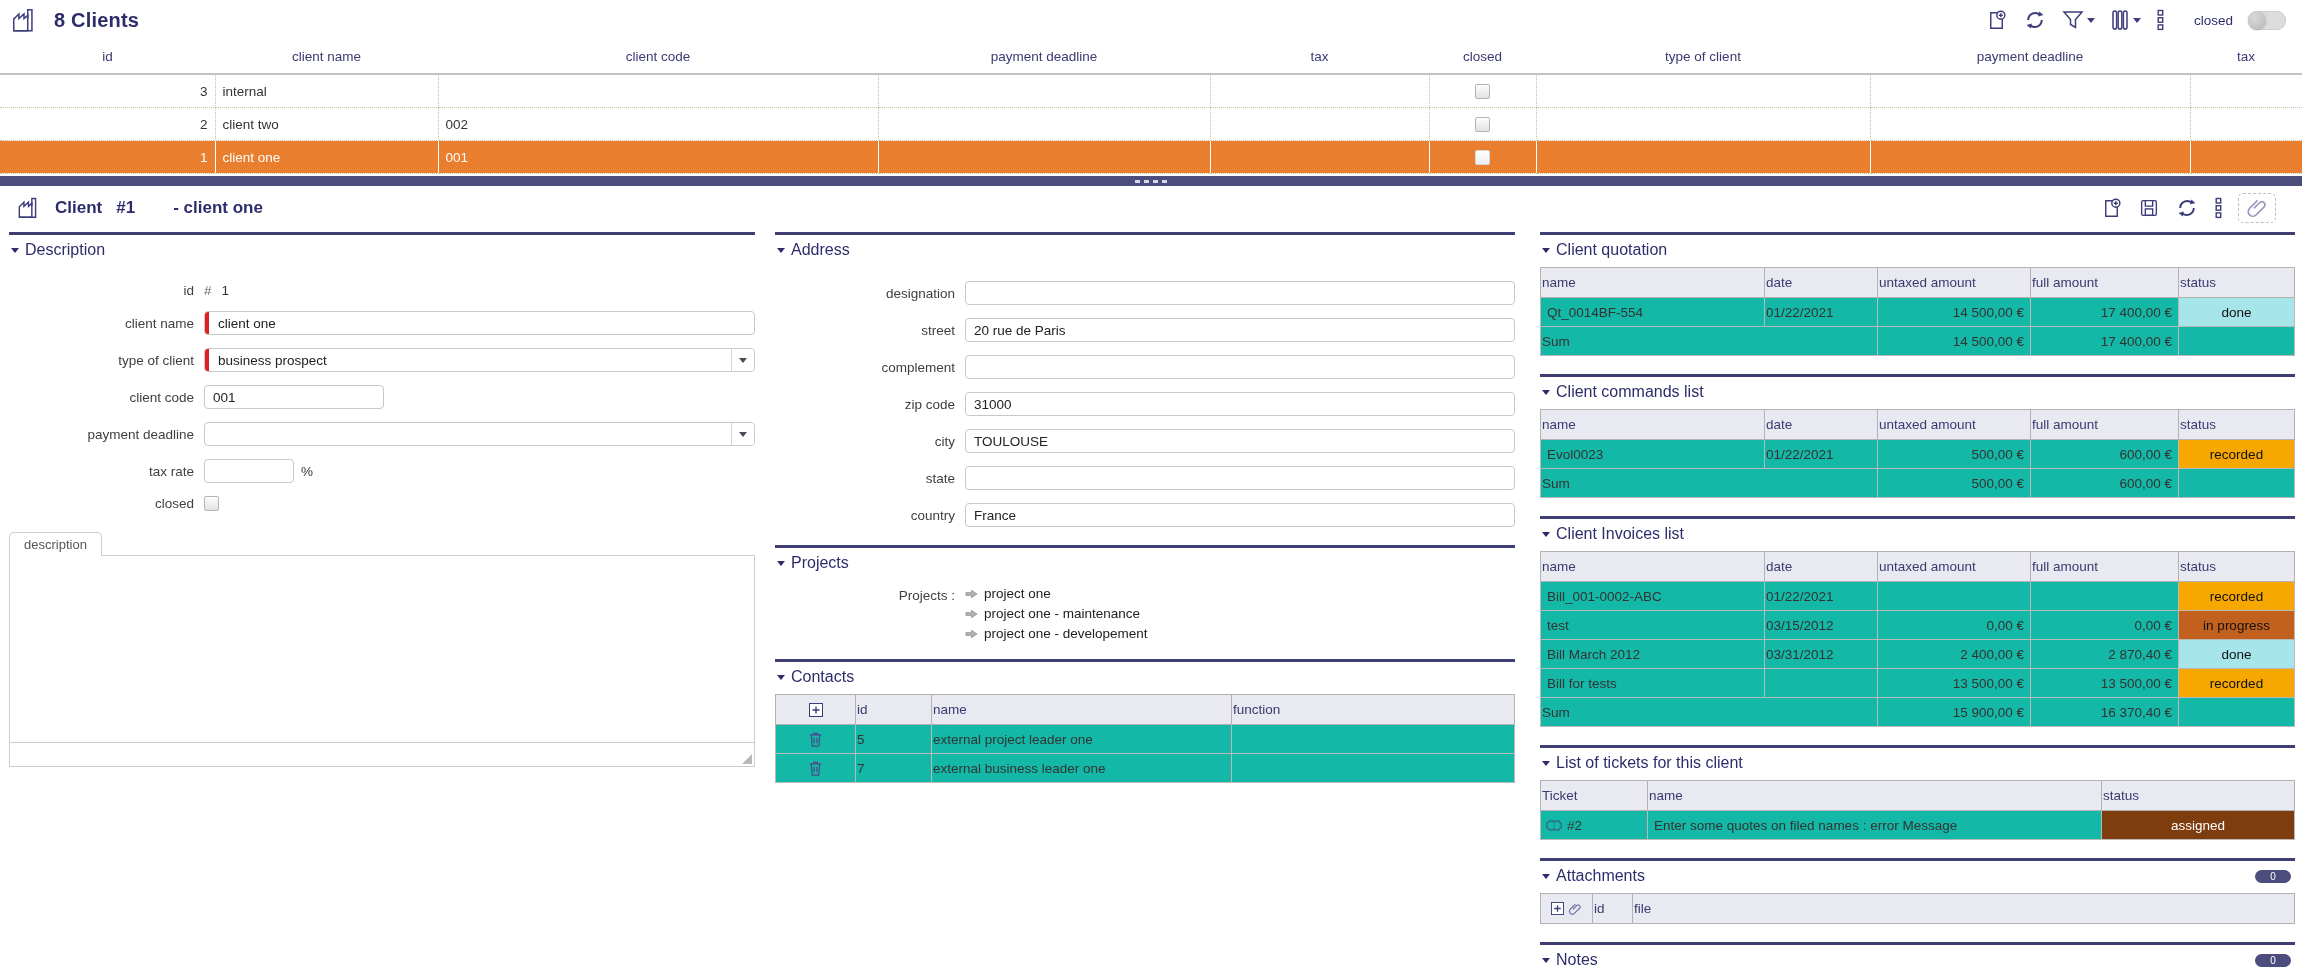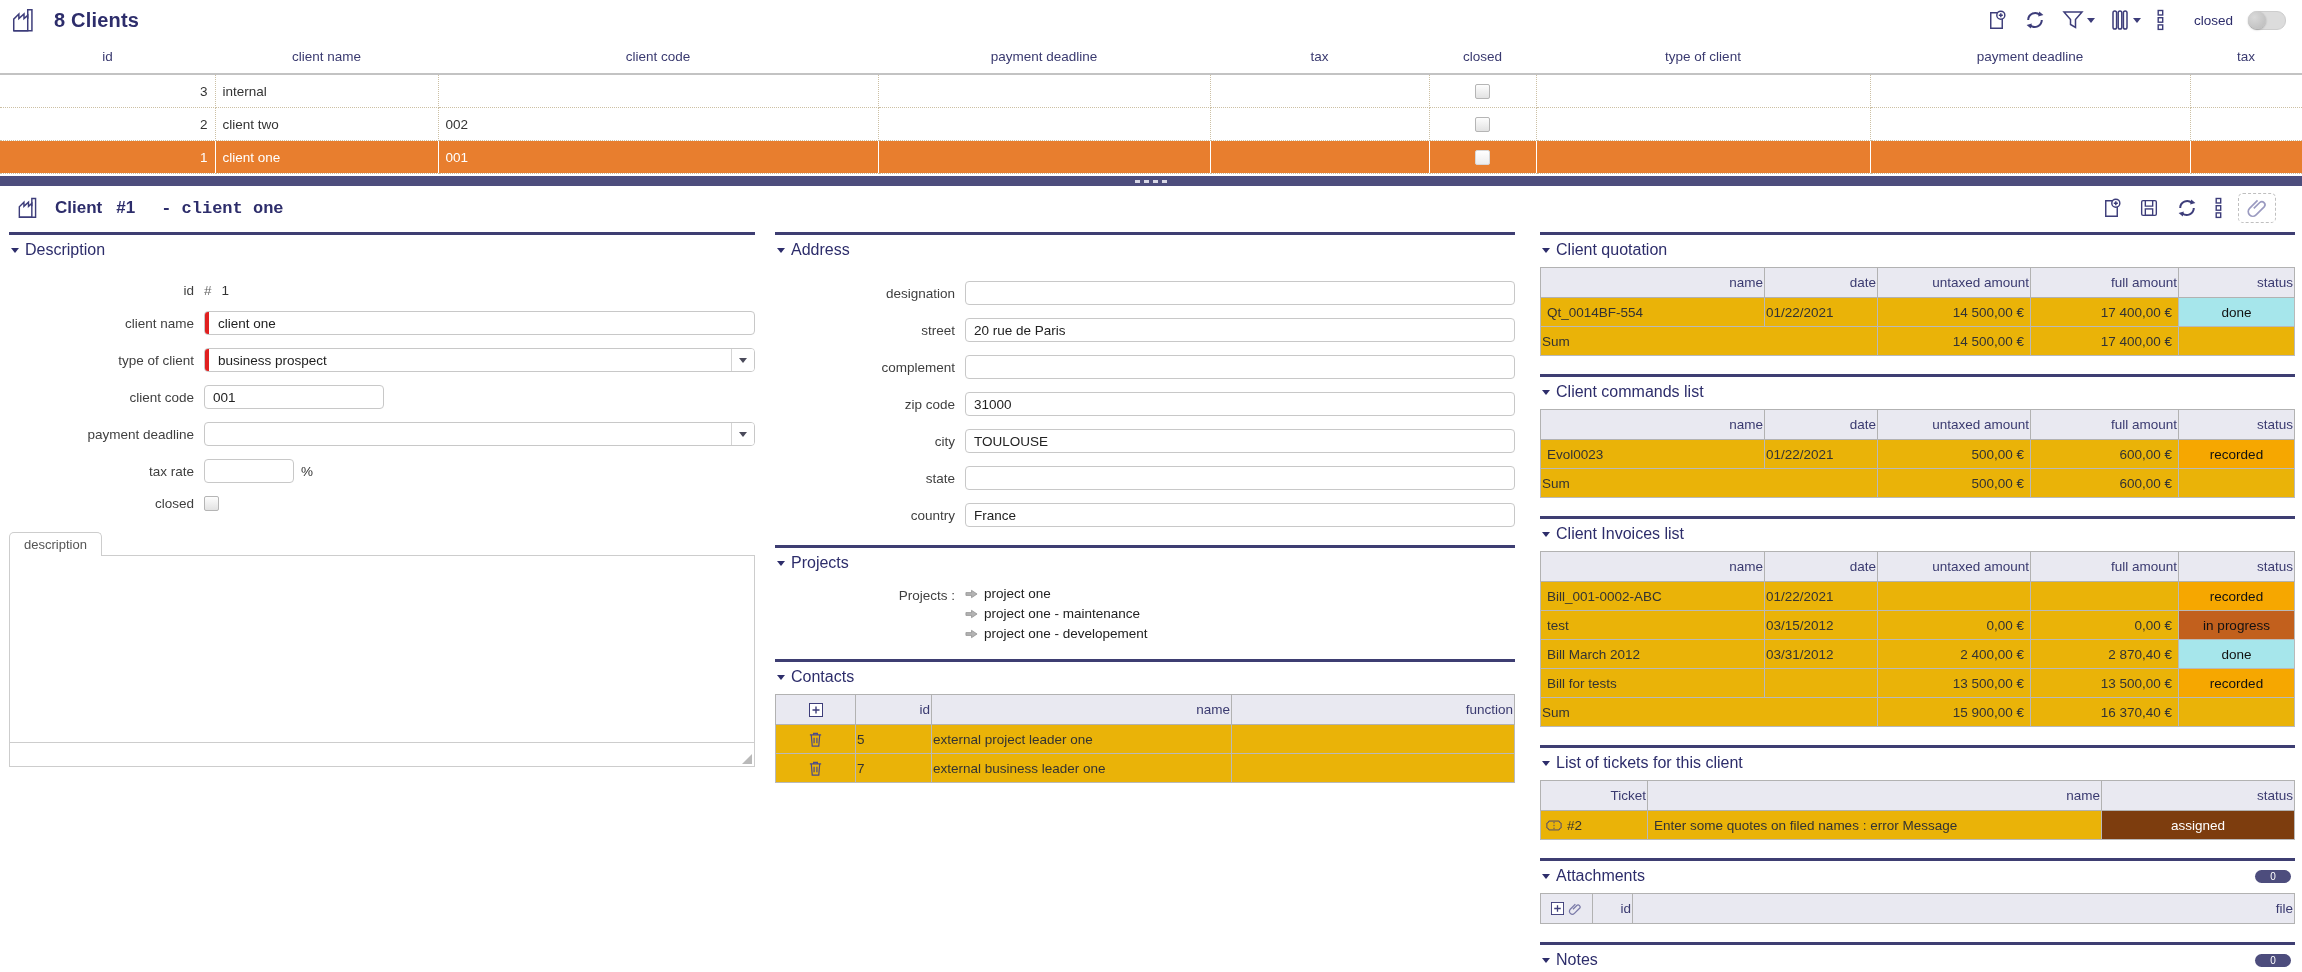--- a/index.html
+++ b/index.html
@@ -34,21 +34,21 @@
   
   .splitter{position:absolute;top:176px;left:0;width:2302px;height:10px;background:#4d4d7d;
             display:flex;align-items:center;justify-content:center;gap:4px;cursor:row-resize;}
   .splitter i{width:5px;height:3px;background:#d8d8e6;display:block;}
 
   
   .detail-pane{position:absolute;top:186px;left:0;width:2302px;bottom:0;}
   .detail-header{height:44px;display:flex;align-items:center;padding:0 16px;}
   .detail-title{display:flex;align-items:baseline;font-weight:bold;color:#2d2d6b;font-size:17px;margin-left:14px;}
   .detail-title .t-id{margin-left:14px;}
-  .detail-title .t-name{margin-left:26px;font-family:Liberation Mono, monospace;}
+  .detail-title .t-name{margin-left:38px;}
   .detail-toolbar{margin-left:auto;display:flex;align-items:center;gap:15px;padding-right:10px;}
   .clip-box{border:1px dashed #bfbfbf;border-radius:5px;padding:3px 7px;cursor:pointer;}
 
   .detail-body{position:absolute;top:46px;left:9px;right:7px;bottom:0;display:flex;}
   .col-left{width:747px;}
   .col-mid{width:741px;margin-left:20px;}
   .col-right{width:756px;margin-left:25px;}
 
   .section{border-top:3px solid #3e3e72;margin-bottom:18px;}
   .sec-head{display:flex;align-items:center;padding:6px 0 4px 2px;cursor:pointer;}
@@ -86,22 +86,22 @@
             border-left:10px solid transparent;border-bottom:10px solid #b9b9b9;cursor:nwse-resize;}
 
   
   .proj-row{display:flex;margin-top:10px;}
   .proj-label{width:180px;text-align:right;padding-right:10px;color:#3f3f3f;font-size:13.5px;flex:none;padding-top:2px;}
   .proj-items{display:flex;flex-direction:column;gap:5px;}
   .proj-item{display:flex;align-items:center;gap:6px;font-size:13.5px;color:#222;cursor:pointer;}
 
   
   table.grid{width:100%;border-collapse:collapse;table-layout:fixed;font-size:13.5px;margin-top:4px;}
-  table.grid th{background:#e9e9f1;color:#3a3a70;font-weight:normal;height:27px;border:1px solid #b2b2b2;text-align:right;overflow:hidden;}
-  table.grid td{height:26px;border:1px solid #b9b9b9;overflow:hidden;white-space:nowrap;background:#eab308;}
+  table.grid th{background:#e9e9f1;color:#3a3a70;font-weight:normal;height:27px;border:1px solid #b2b2b2;text-align:left;overflow:hidden;}
+  table.grid td{height:26px;border:1px solid #b9b9b9;overflow:hidden;white-space:nowrap;background:#14b8a6;}
   td.t-left{padding-left:6px;text-align:left;}
   td.t-center{}
   td.t-right{text-align:right;padding-right:6px;}
   td.t-sum{background:#ececec;}
   td.status-cell{text-align:center;}
   .icon-cell{display:flex;align-items:center;justify-content:center;gap:4px;}
   .ticket-cell{display:flex;align-items:center;gap:5px;padding-left:4px;}
 </style>
 </head>
 <body>

